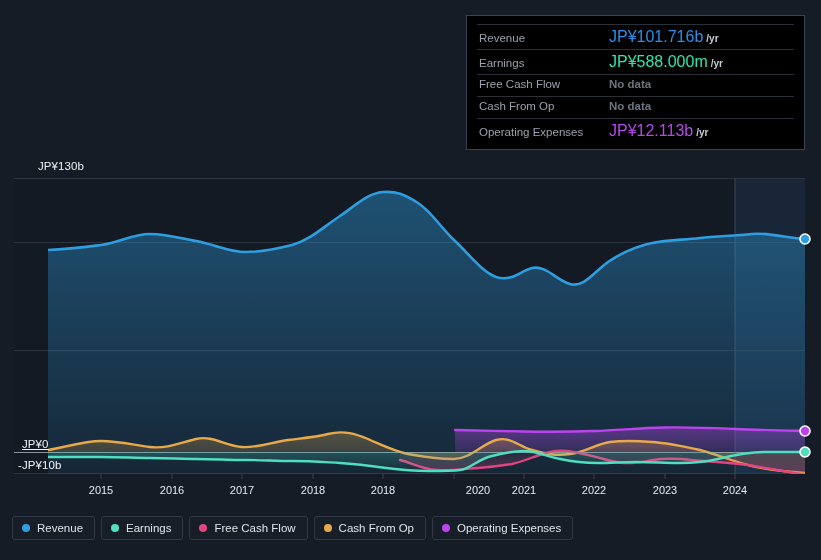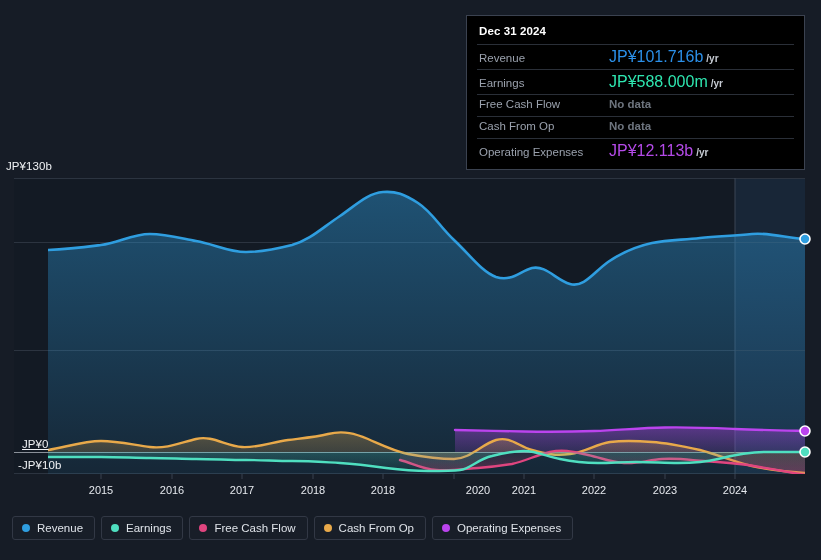--- a/index.html
+++ b/index.html
@@ -29,21 +29,21 @@
   }
 
   
   .y-label {
     position: absolute;
     font-size: 11.5px;
     color: #f0f2f5;
     white-space: nowrap;
     letter-spacing: 0.1px;
   }
-  #y-label-top   { left: 6px; top: 160px; }
+  #y-label-top   { left: 38px; top: 160px; }
   #y-label-zero  { left: 22px; top: 438px; text-decoration: underline; }
   #y-label-neg   { left: 18px; top: 459px; }
 
   .x-label {
     position: absolute;
     font-size: 11px;
     color: #e6e9ee;
     transform: translateX(-50%);
     top: 484px;
     white-space: nowrap;
@@ -290,21 +290,20 @@
   <div class="x-label" style="left:242px">2017</div>
   <div class="x-label" style="left:313px">2018</div>
   <div class="x-label" style="left:383px">2018</div>
   <div class="x-label" style="left:478px">2020</div>
   <div class="x-label" style="left:524px">2021</div>
   <div class="x-label" style="left:594px">2022</div>
   <div class="x-label" style="left:665px">2023</div>
   <div class="x-label" style="left:735px">2024</div>
 
   <div id="tooltip">
-    <div id="tooltip-date">Dec 31 2024</div>
 
     <div class="tt-row">
       <span class="tt-label">Revenue</span>
       <span class="tt-value" style="color:#2b8fe8">JP¥101.716b</span>
       <span class="tt-unit">/yr</span>
     </div>
 
     <div class="tt-row">
       <span class="tt-label">Earnings</span>
       <span class="tt-value" style="color:#2ee6b0">JP¥588.000m</span>

